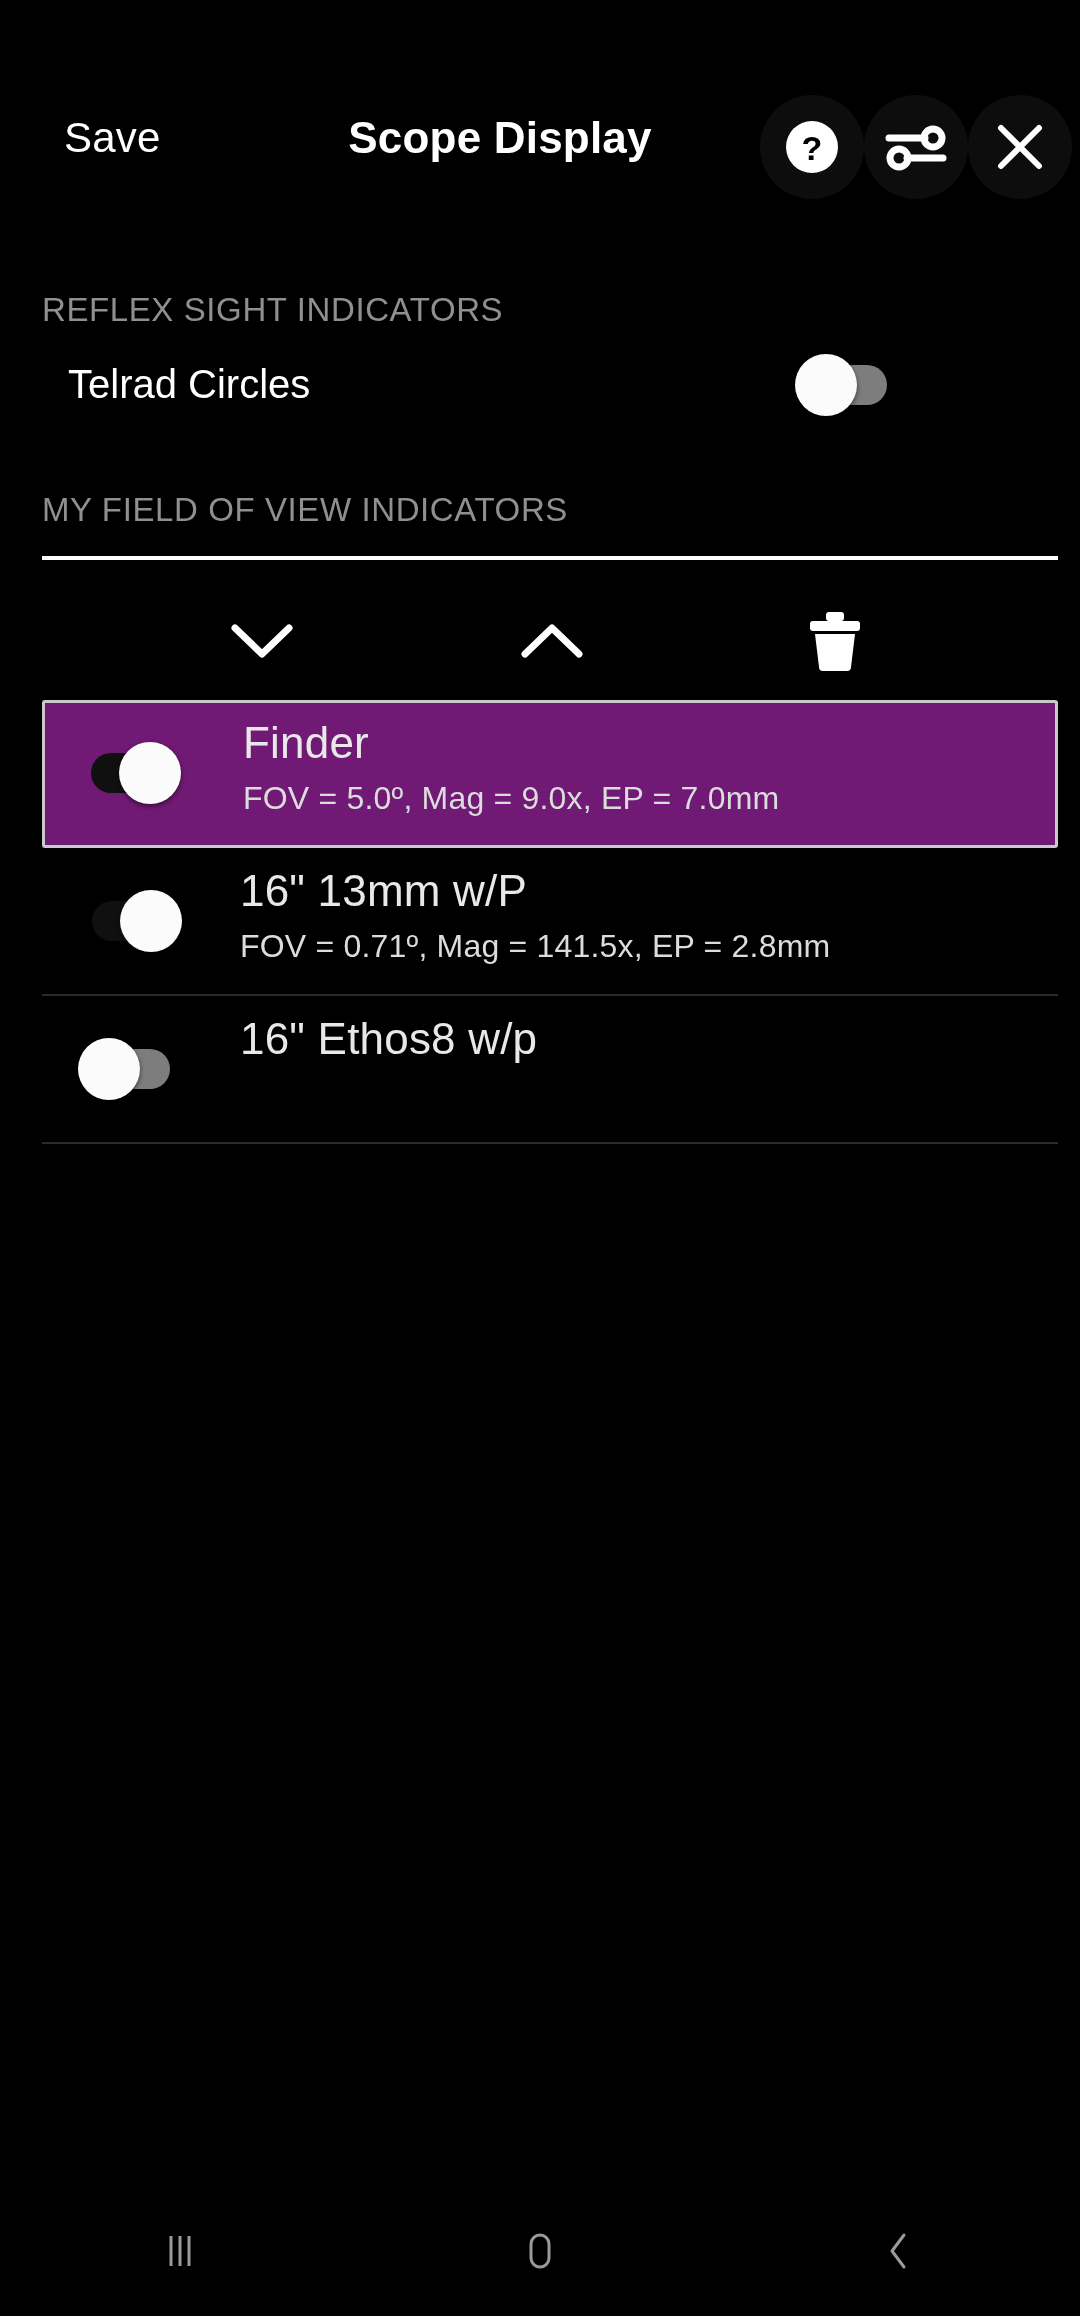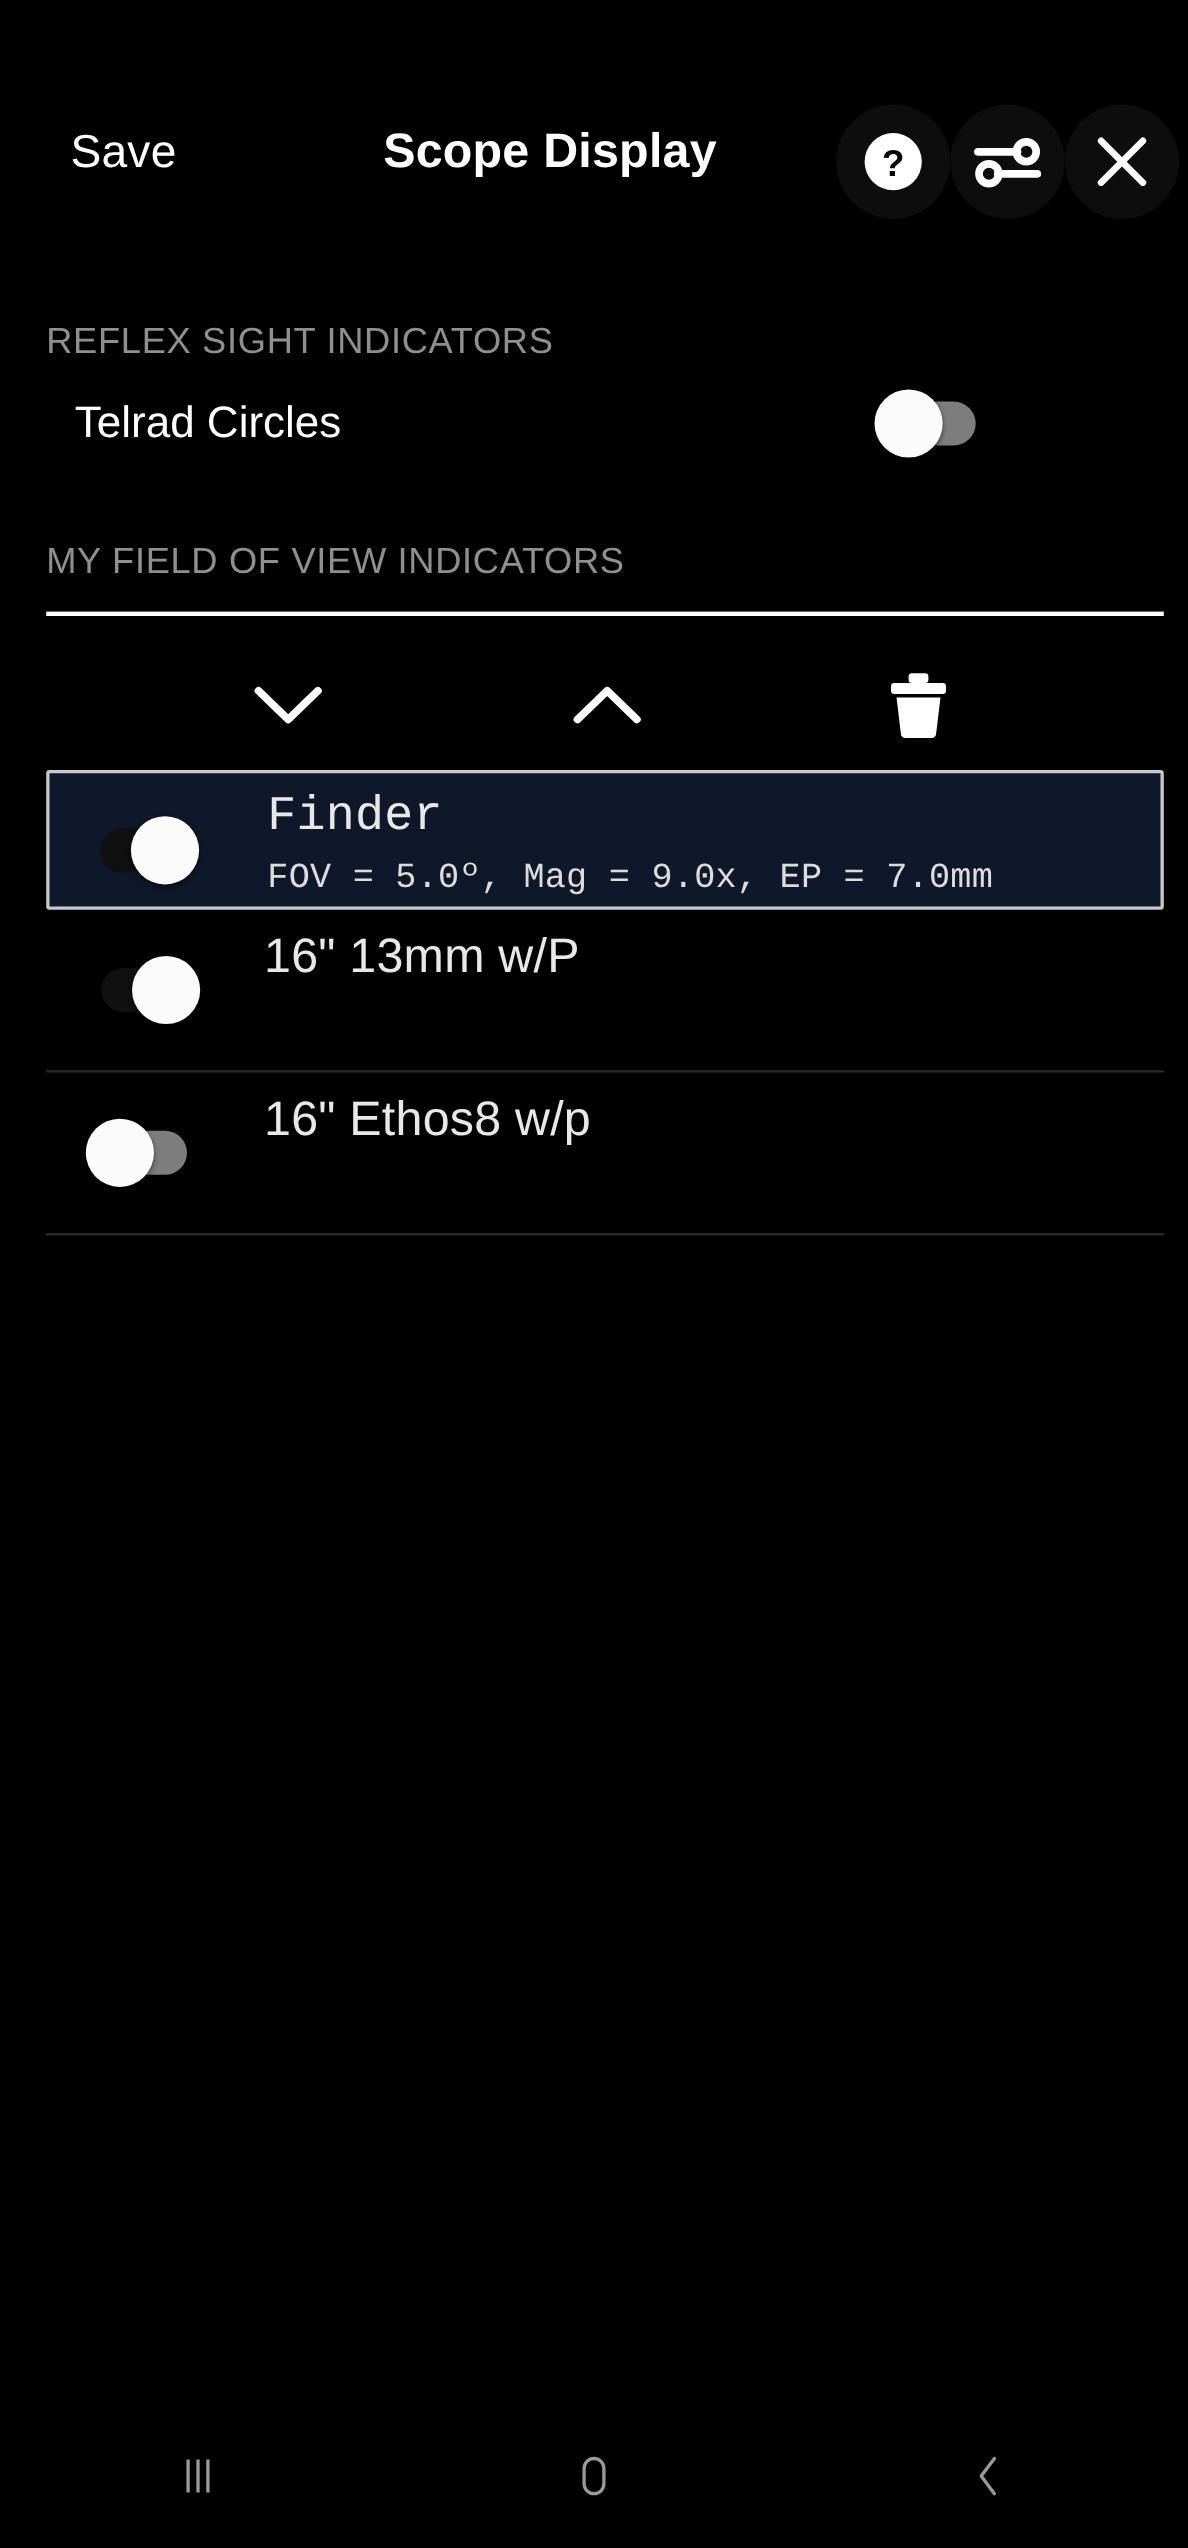--- a/index.html
+++ b/index.html
@@ -184,25 +184,24 @@
     position: absolute;
     left: 42px;
     bottom: 0;
     width: 1016px;
     height: 2px;
     background: #2b2b2b;
   }
   .fov-item.selected {
     margin: 0 22px 0 42px;
     width: 1016px;
-    background: #0f172a;
+    background: #701a75;
     border: 3px solid #c9c9c9;
     border-radius: 3px;
-    height: 127px;
-    font-family: Liberation Mono, monospace;
+    height: 148px;
   }
   .fov-item .sw-wrap {
     position: absolute;
     left: 78px;
     top: 42px;
   }
   .fov-item.selected .sw-wrap {
     left: 32px;
     top: 39px;
   }
@@ -359,20 +358,21 @@
 
   <div class="fov-item">
     <div class="sw-wrap">
       <div class="switch on">
         <div class="track"></div>
         <div class="thumb"></div>
       </div>
     </div>
     <div class="fov-texts">
       <div class="fov-title">16" 13mm w/P</div>
+      <div class="fov-sub">FOV = 0.71º, Mag = 141.5x, EP = 2.8mm</div>
     </div>
     <div class="sep"></div>
   </div>
 
   <div class="fov-item">
     <div class="sw-wrap">
       <div class="switch off">
         <div class="track"></div>
         <div class="thumb"></div>
       </div>

